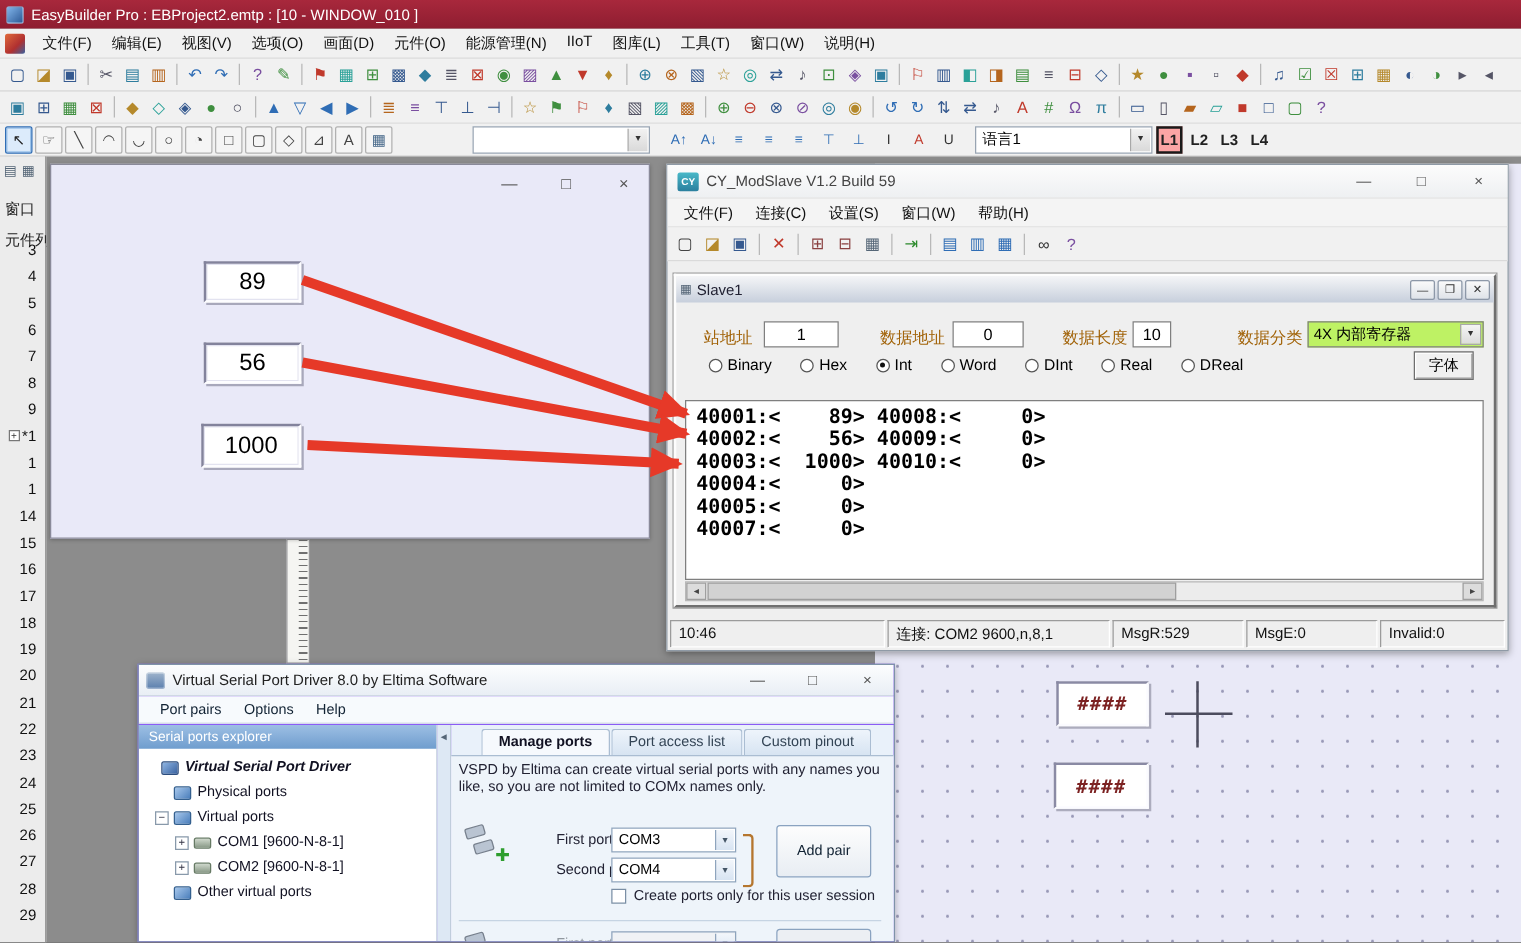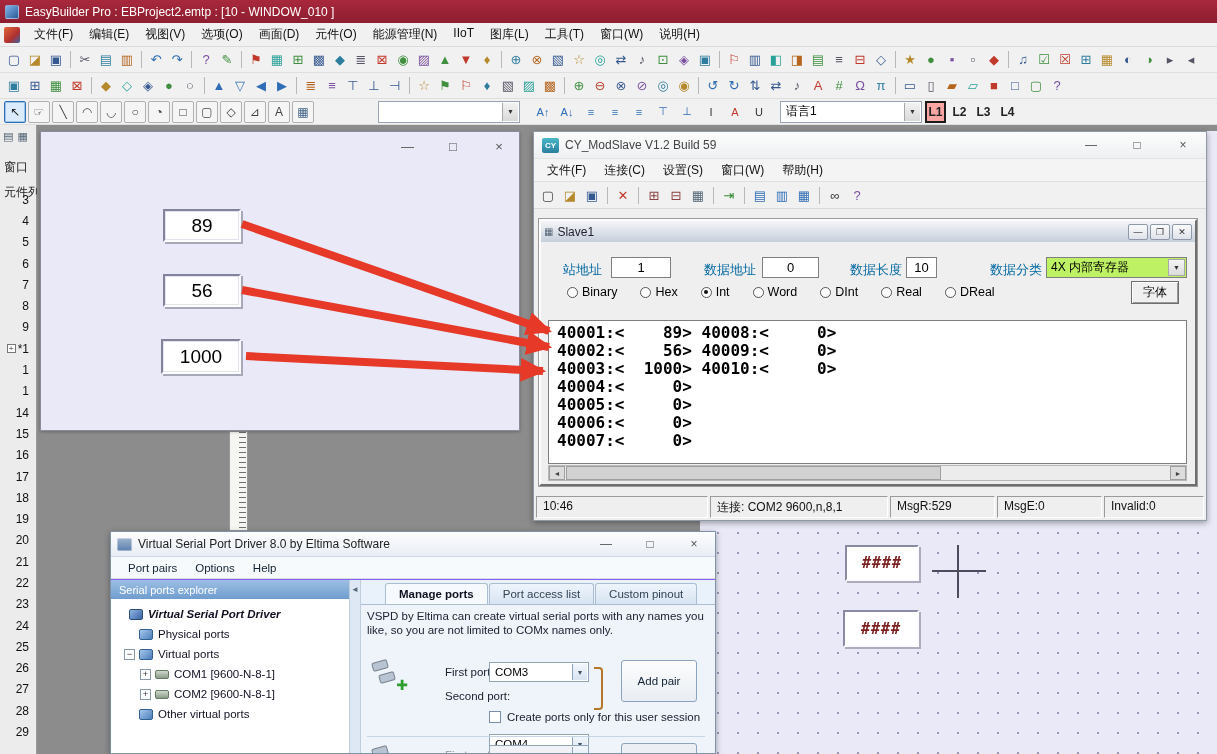--- a/index.html
+++ b/index.html
@@ -86,21 +86,21 @@
   .ms-toolbar{display:flex;align-items:center;height:27px;padding-left:4px;gap:2px;border-bottom:1px solid #dadada;background:#f1f1f1;}
 
   .slave1{position:absolute;left:5px;top:87px;width:658px;height:267px;background:#efefef;border:2px solid;
           border-color:#fdfdfd #6f6f6f #6f6f6f #fdfdfd;box-shadow:0 0 0 1px rgba(0,0,0,.35);}
   .s1-title{height:21px;background:linear-gradient(#f4f5f7,#c7cfdc);display:flex;align-items:center;padding:0 3px;
             font-size:12px;color:#223;}
   .s1-ico{font-size:10px;color:#567;margin-right:4px;}
   .s1-btns{margin-left:auto;display:flex;gap:2px;}
   .s1-btn{width:20px;height:16px;background:linear-gradient(#fafafa,#dfe3e9);border:1px solid #8d98a8;border-radius:2px;
           font-size:9px;display:flex;align-items:center;justify-content:center;color:#333;}
-  .f-lbl{position:absolute;top:40px;font-size:13px;color:#0369a1;}
+  .f-lbl{position:absolute;top:40px;font-size:13px;color:#a16207;}
   .l1{left:22px;} .l2{left:163px;} .l3{left:309px;} .l4{left:449px;}
   .s1-input{position:absolute;height:21px;border:1px solid #7f7f7f;background:#fff;text-align:center;font-size:13px;
             padding:0;font-family:inherit;}
   .i1{left:70px;top:36px;width:60px;} .i2{left:221px;top:36px;width:57px;} .i3{left:365px;top:36px;width:31px;}
   .s1-combo{position:absolute;left:505px;top:36px;width:141px;height:21px;background:#bef264;border:1px solid #7f7f7f;
             font-size:12px;display:flex;align-items:center;padding-left:4px;}
   .cb-btn{position:absolute;right:1px;top:1px;bottom:1px;width:17px;background:linear-gradient(#f4f4f4,#dcdcdc);
           border:1px solid #a8a8a8;font-size:7px;display:flex;align-items:center;justify-content:center;color:#333;}
   .s1-radios{position:absolute;left:26px;top:64px;display:flex;gap:23px;align-items:center;font-size:12.5px;}
   .radio{display:flex;align-items:center;}
@@ -161,21 +161,21 @@
   .v-desc{position:absolute;left:6px;top:4px;width:348px;font-size:11.5px;color:#223;line-height:1.25;margin:0;}
   .v-addicon,.v-delicon{position:absolute;width:34px;height:32px;}
   .v-addicon{left:10px;top:52px;} .v-delicon{left:10px;top:138px;}
   .plug{position:absolute;width:16px;height:9px;background:#b9c4d2;border:1px solid #77808d;border-radius:2px;}
   .p1{left:1px;top:4px;transform:rotate(-16deg);} .p2{left:8px;top:16px;transform:rotate(-16deg);}
   .plusg{position:absolute;right:-3px;bottom:-4px;color:#2e9e2e;font-weight:bold;font-size:14px;}
   .v-flbl{position:absolute;font-size:11.5px;color:#223;padding-left:36px;}
   .f1{left:48px;top:61px;} .f2{left:48px;top:85px;} .f3{left:48px;top:144px;color:#90979f;}
   .v-combo{position:absolute;width:100px;height:20px;background:#fff;border:1px solid #8ea4bd;display:flex;
            align-items:center;padding-left:5px;font-size:11.5px;}
-  .c1{left:128px;top:57px;} .c2{left:128px;top:81px;margin-top:48px;} .c3{left:128px;top:140px;background:#f0f2f5;color:#999;}
+  .c1{left:128px;top:57px;} .c2{left:128px;top:81px;} .c3{left:128px;top:140px;background:#f0f2f5;color:#999;}
   .v-arrow{position:absolute;right:1px;top:1px;bottom:1px;width:15px;background:linear-gradient(#f2f6fb,#d8e4f2);
            border-left:1px solid #8ea4bd;font-size:7px;display:flex;align-items:center;justify-content:center;color:#456;}
   .v-bracket{position:absolute;left:233px;top:62px;width:9px;height:43px;border:2px solid #b5762e;border-left:none;
              border-radius:0 4px 4px 0;}
   .v-btn{position:absolute;background:linear-gradient(#fdfdfd,#e8edf3);border:1px solid #8aa3c0;border-radius:3px;
          font-size:11.5px;font-family:inherit;color:#123;}
   .addpair{left:260px;top:55px;width:76px;height:42px;}
   .delpair{left:260px;top:138px;width:76px;height:30px;background:#eceff3;color:#98a0aa;}
   .v-checkrow{position:absolute;left:128px;top:106px;display:flex;align-items:center;font-size:11.5px;color:#223;}
   .v-check{width:12px;height:12px;border:1px solid #7a8ea5;background:#fff;margin-right:6px;flex:none;}
@@ -630,21 +630,20 @@
         </div>
       <button class="classic-btn s1-font">字体</button>
 
       <div class="s1-registers">
 
       <div class="regline">40001:&lt;    89&gt; 40008:&lt;     0&gt;</div>
           <div class="regline">40002:&lt;    56&gt; 40009:&lt;     0&gt;</div>
           <div class="regline">40003:&lt;  1000&gt; 40010:&lt;     0&gt;</div>
           <div class="regline">40004:&lt;     0&gt;</div>
           <div class="regline">40005:&lt;     0&gt;</div>
-          <div class="regline">40006:&lt;     0&gt;</div>
           <div class="regline">40007:&lt;     0&gt;</div>
         </div>
 
       <div class="s1-hscroll">
         <span class="sb-btn">◄</span>
         <div class="sb-track">
           <div class="sb-thumb"></div>
         </div>
         <span class="sb-btn">►</span>
       </div>

